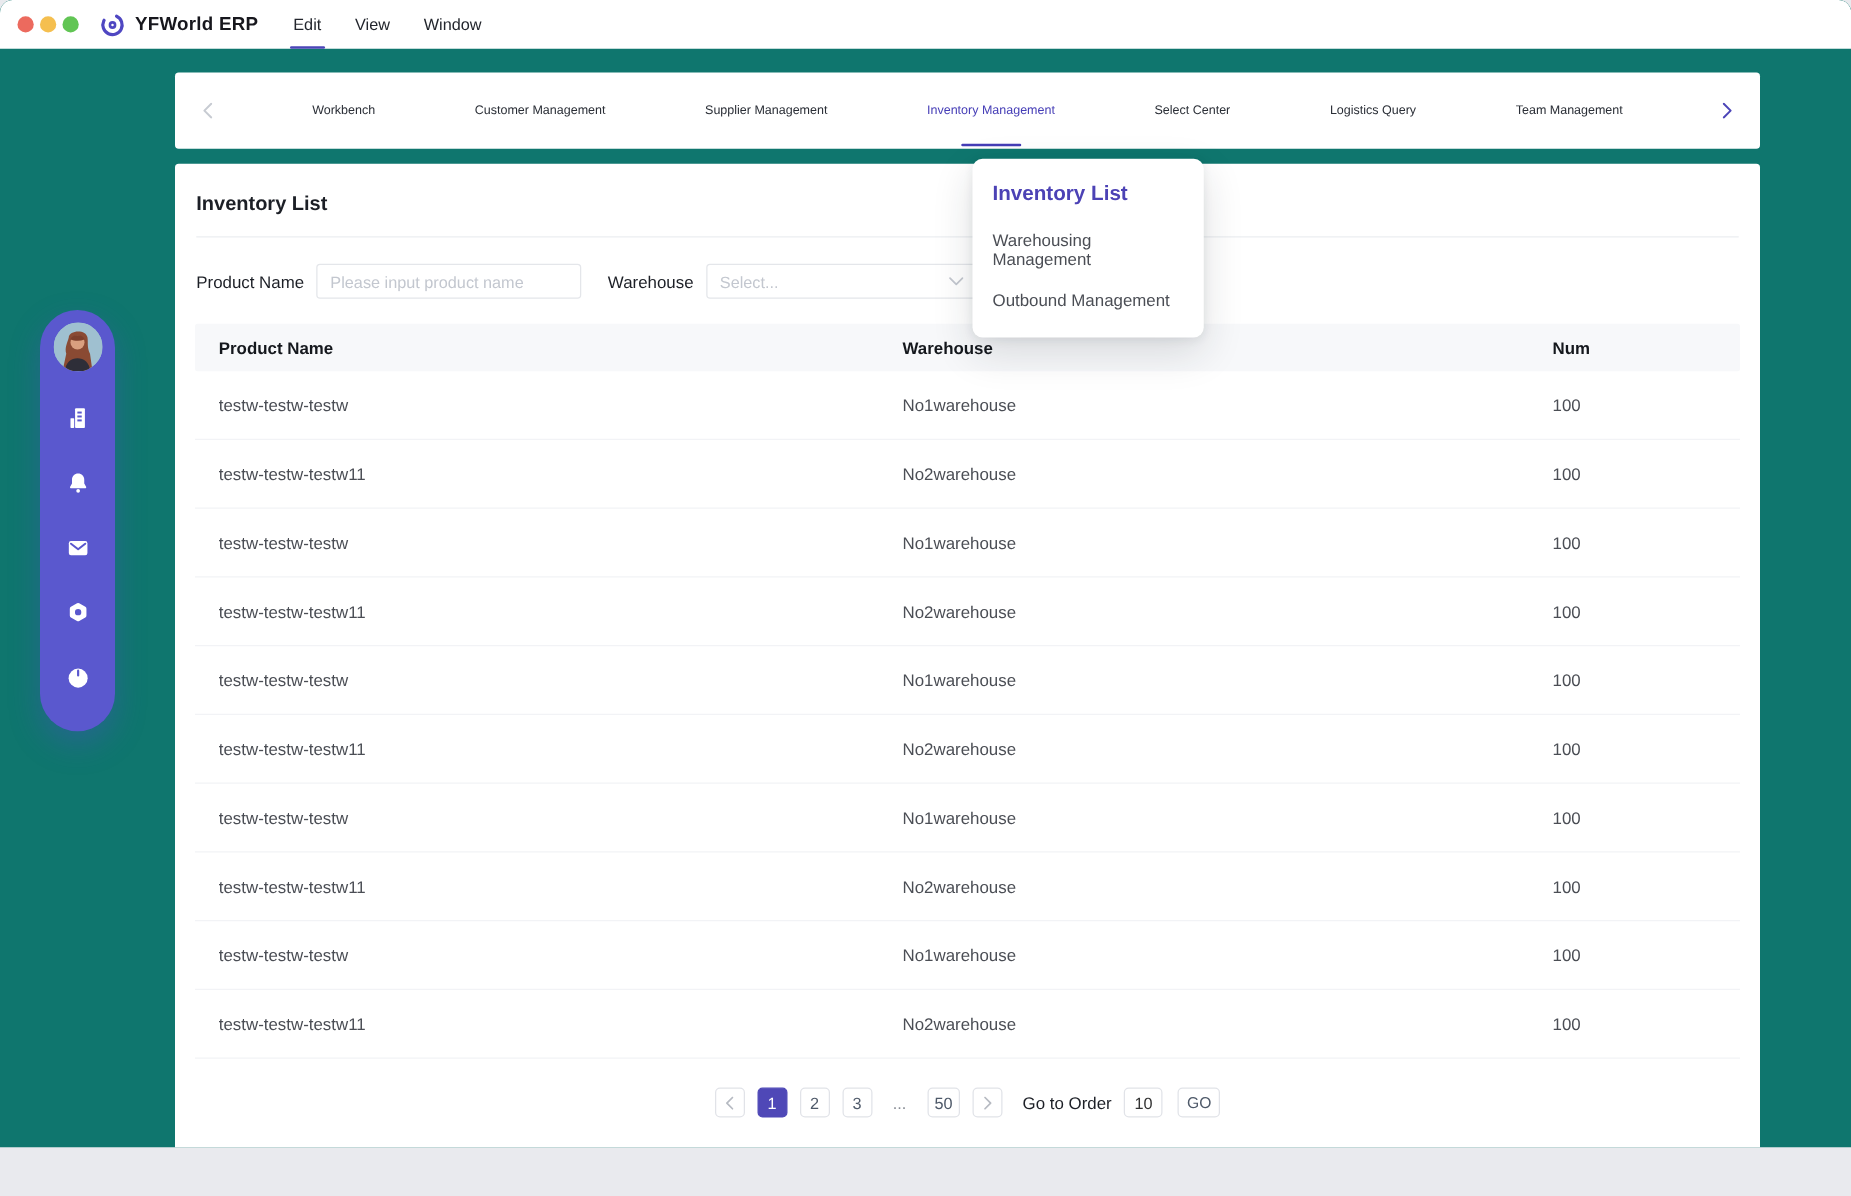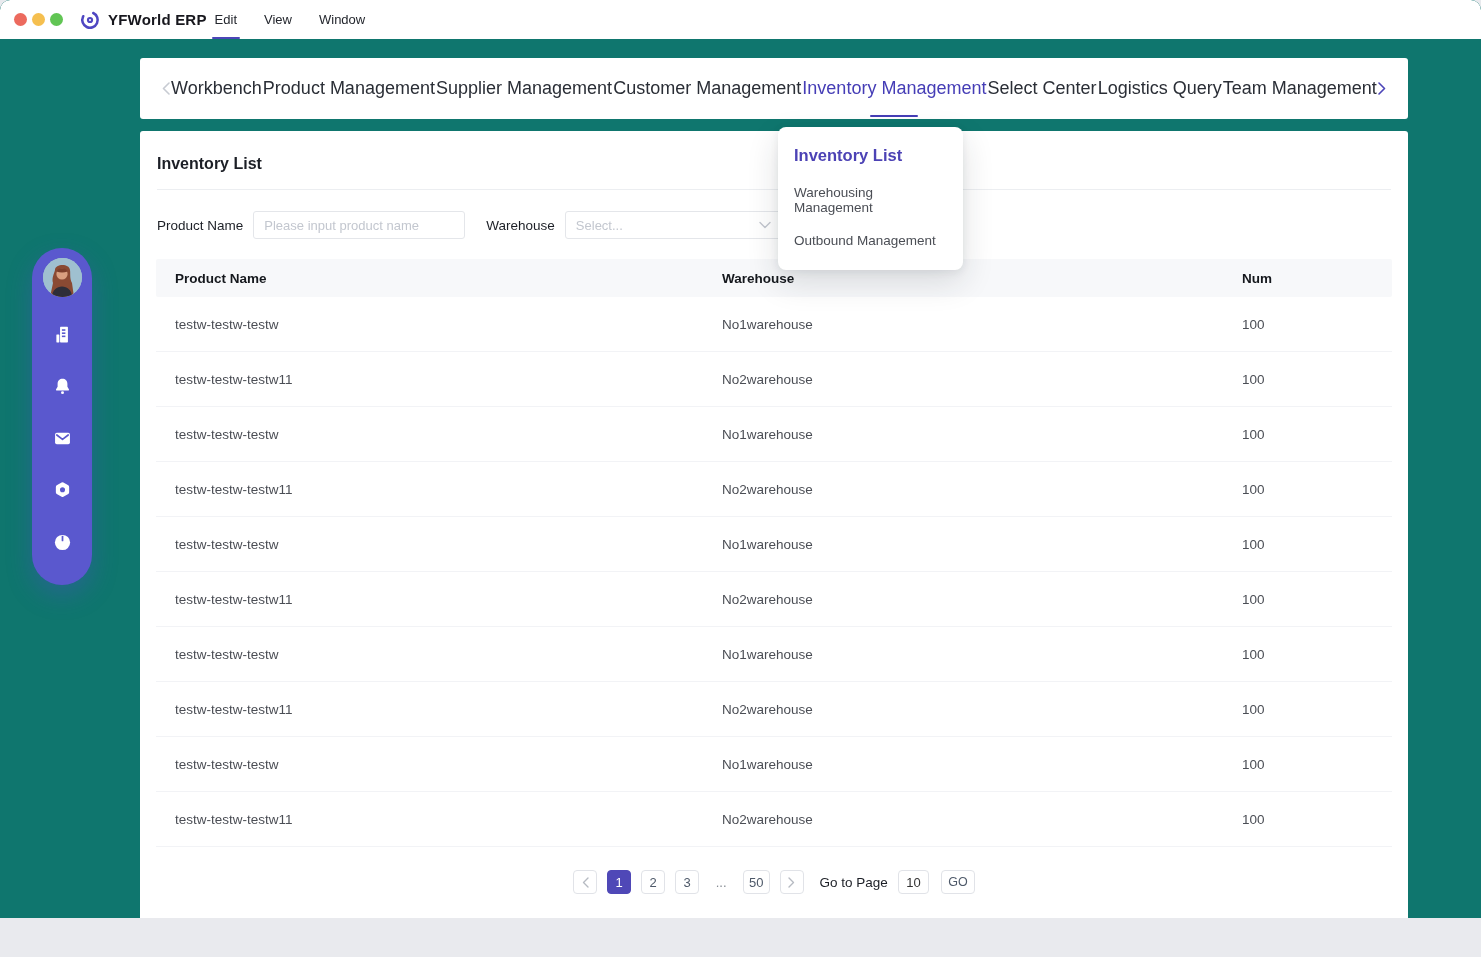--- a/index.html
+++ b/index.html
@@ -10,27 +10,27 @@
     font-family:"Liberation Sans", sans-serif;
   }
   
   .topbar { position:absolute; top:0; left:0; right:0; height:39px; background:#fff;
     display:flex; align-items:center; padding:0 14px; border-radius:10px 10px 0 0; }
   .lights { display:flex; gap:5px; align-items:center; }
   .light { width:13px; height:13px; border-radius:50%; }
   .light.red { background:#ec6a5e; } .light.yellow { background:#f5bf4f; } .light.green { background:#61c554; }
   .brand { display:flex; align-items:center; gap:7px; margin-left:16px; }
   .brand-name { font-size:15px; font-weight:700; color:#17171d; letter-spacing:.2px; }
-  .menu { display:flex; gap:27px; margin-left:8px; height:39px; }
+  .menu { display:flex; gap:27px; margin-left:28px; height:39px; }
   .menu-item { font-size:13px; color:#23262d; height:100%; display:flex; align-items:center; position:relative; cursor:pointer; }
   .menu-item.active::after { content:''; position:absolute; bottom:0; left:-3px; right:-3px; height:2px; background:#4c45b8; border-radius:1px; }
   
   .tabbar { position:absolute; left:140px; top:58px; width:1268px; height:61px; background:#fff;
     border-radius:3px; display:flex; align-items:center; justify-content:space-between; padding:0 22px; }
-  .tab { font-size:18px; color:#2a2e36; cursor:pointer; height:100%; display:flex; align-items:center;
+  .tab { font-size:10px; color:#2a2e36; cursor:pointer; height:100%; display:flex; align-items:center;
     position:relative; white-space:nowrap; }
   .tab.active { color:#453db6; font-weight:400; }
   .tab.active::after { content:''; position:absolute; bottom:2px; left:50%; transform:translateX(-50%);
     width:48px; height:2px; background:#453db6; border-radius:1px; }
   .tab-chev { display:flex; align-items:center; cursor:pointer; }
   
   .dropdown { position:absolute; left:778px; top:127px; width:185px; background:#fff; border-radius:8px;
     box-shadow:0 12px 32px rgba(30,34,45,.14), 0 2px 8px rgba(30,34,45,.08); padding:12px 0 13px; z-index:6; }
   .dd-item { padding:9px 16px; font-size:13.5px; color:#4b4e55; cursor:pointer; }
   .dd-item.active { font-size:16.5px; color:#4c42b5; font-weight:700; padding-top:7px; padding-bottom:11px; }
@@ -105,23 +105,22 @@
     </div>
   </div>
 
   <div class="tabbar">
     <span class="tab-chev">
       <svg width="8" height="13" viewBox="0 0 8 13">
           <path d="M7 1L1.5 6.5 7 12" fill="none" stroke="#c7cbd2" stroke-width="1.6" stroke-linecap="round" stroke-linejoin="round"></path>
         </svg>
     </span>
     <span class="tab">Workbench</span>
-      <span class="tab">Product Management</span>
+      <span class="tab">Customer Management</span>
       <span class="tab">Supplier Management</span>
-      <span class="tab">Customer Management</span>
       <span class="tab active">Inventory Management</span>
       <span class="tab">Select Center</span>
       <span class="tab">Logistics Query</span>
       <span class="tab">Team Management</span>
       <span class="tab-chev">
       <svg width="8" height="13" viewBox="0 0 8 13">
           <path d="M1 1l5.5 5.5L1 12" fill="none" stroke="#4c45b8" stroke-width="1.6" stroke-linecap="round" stroke-linejoin="round"></path>
         </svg>
     </span>
   </div>
@@ -221,21 +220,21 @@
           <button class="pbtn">2</button>
           <button class="pbtn">3</button>
           <button class="pbtn ellipsis">...</button>
           <button class="pbtn">50</button>
           <button class="pbtn pchev">
           <svg width="7" height="11" viewBox="0 0 7 11">
               <path d="M1 1l4.5 4.5L1 10" fill="none" stroke="#b6bac2" stroke-width="1.4" stroke-linecap="round" stroke-linejoin="round"></path>
             </svg>
         </button>
       </div>
-      <span class="goto-label">Go to Page</span>
+      <span class="goto-label">Go to Order</span>
       <input class="goto-input" value="10" style="">
       <button class="go-btn">GO</button>
     </div>
   </div>
 
   <div class="dock">
     <div class="avatar">
       <svg width="39" height="39" viewBox="0 0 39 39">
         <rect width="39" height="39" fill="#9fc0d0"></rect>
         <path d="M12 12c0-6 14-7 15 0 .6 4-.5 8 2 13l2 14H7l3-14c-1.5-5 1-9 2-13z" fill="#8a4a33"></path>

